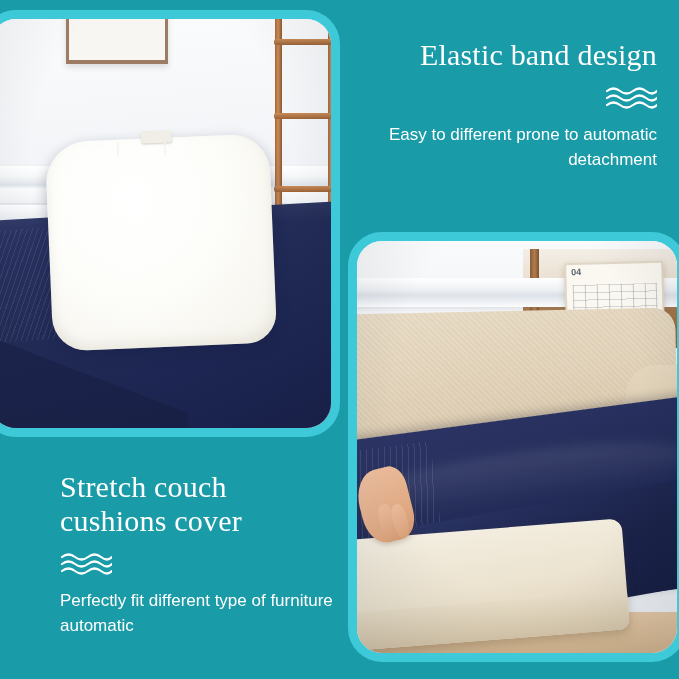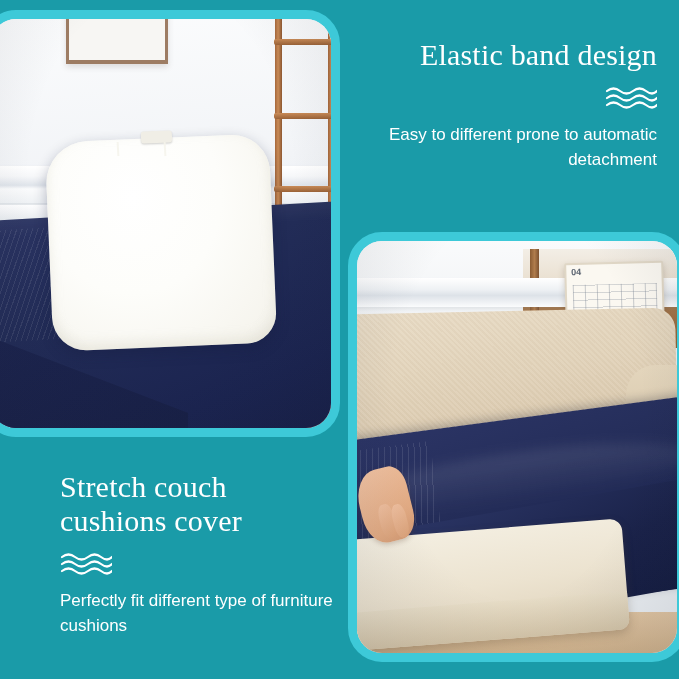--- a/index.html
+++ b/index.html
@@ -429,16 +429,16 @@
     <div class="headline">cushions cover</div>
 
     <div class="wave-wrap">
       <svg class="wave-icon" width="52" height="26" viewBox="0 0 52 26">
         <path d="M2 6 Q 8.5 1, 15 6 T 28 6 T 41 6 T 52 6" fill="none" stroke="#ffffff" stroke-width="2.2" stroke-linecap="round"></path>
         <path d="M2 13 Q 8.5 8, 15 13 T 28 13 T 41 13 T 52 13" fill="none" stroke="#ffffff" stroke-width="2.2" stroke-linecap="round"></path>
         <path d="M2 20 Q 8.5 15, 15 20 T 28 20 T 41 20 T 52 20" fill="none" stroke="#ffffff" stroke-width="2.2" stroke-linecap="round"></path>
       </svg>
     </div>
 
-    <div class="subline">Perfectly fit different type of furniture cushions</div>
+    <div class="subline">Perfectly fit different type of furniture automatic</div>
   </div>
 
 </div>
 
 </body></html>

